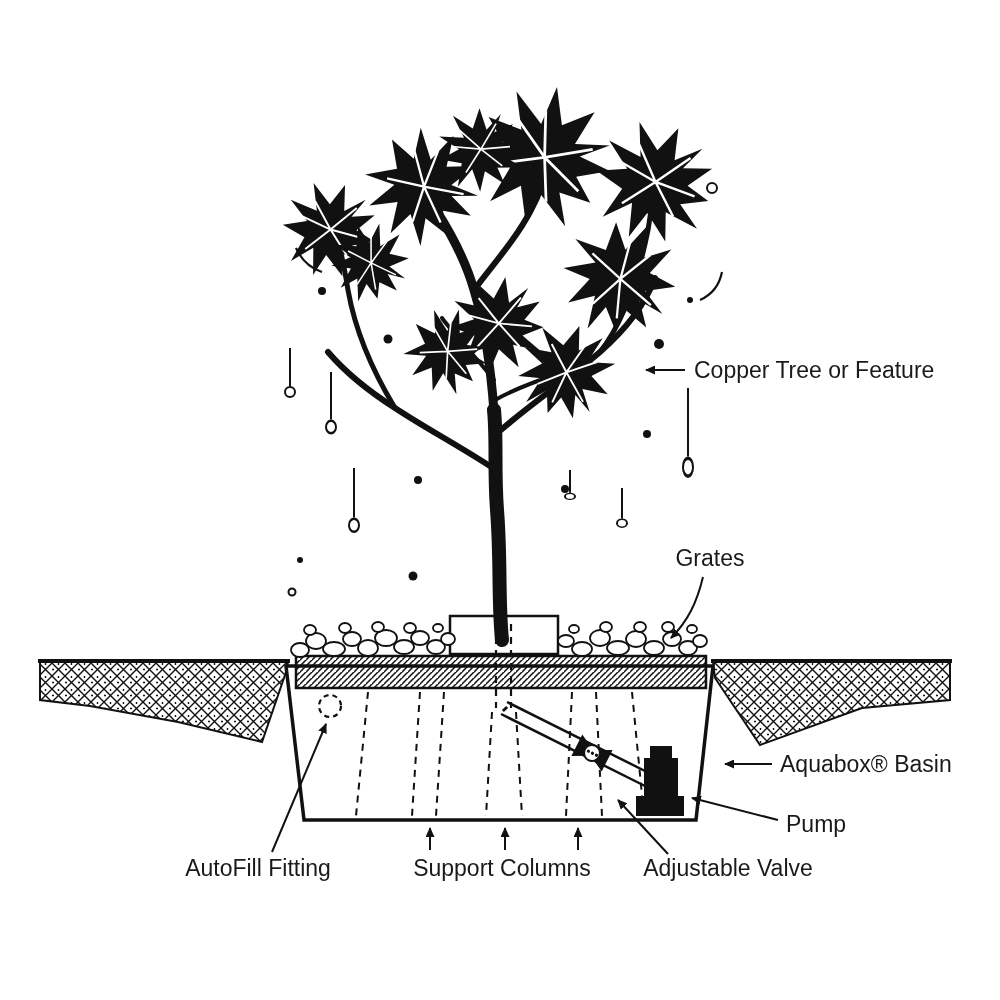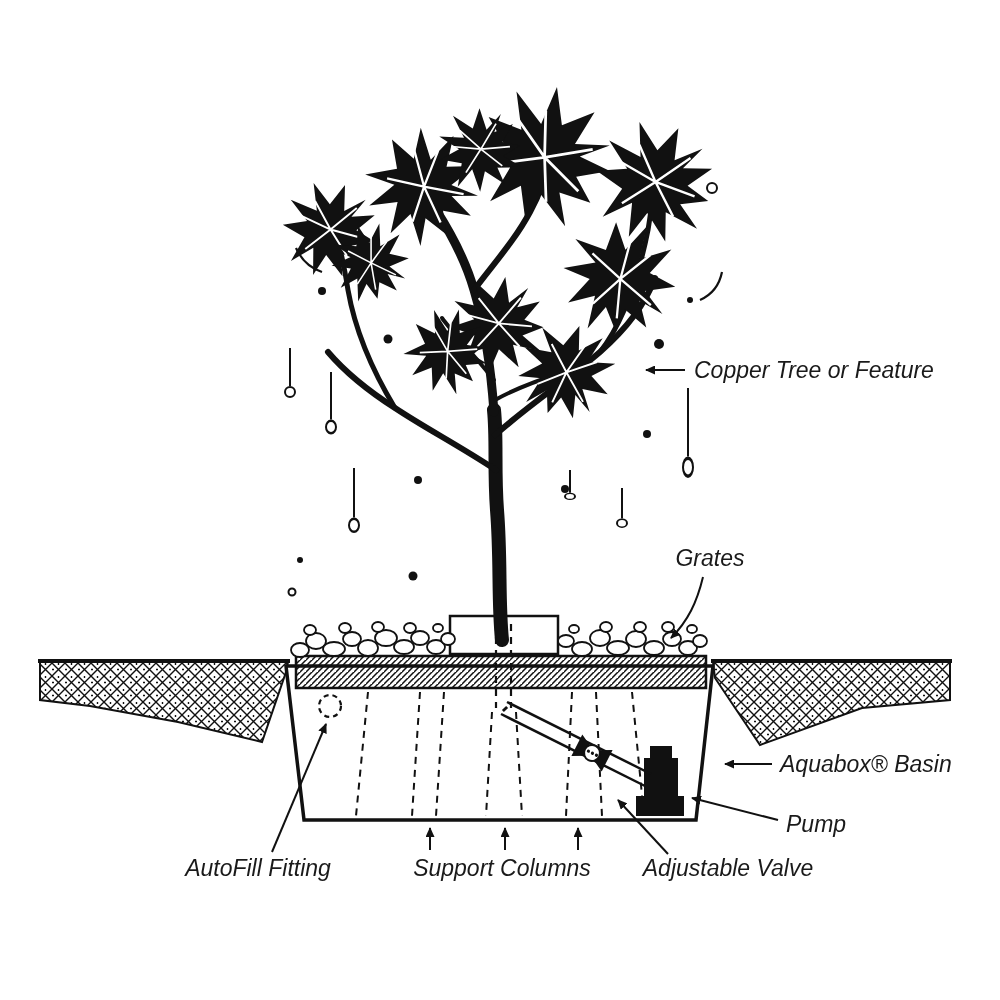--- a/index.html
+++ b/index.html
@@ -4,21 +4,21 @@
 <style>
   html, body {
     margin: 0;
     padding: 0;
     background: #ffffff;
     width: 1000px;
     height: 1000px;
     overflow: hidden;
     font-family: "Liberation Sans", sans-serif;
   }
-  #stage { width: 1000px; height: 1000px; position: relative; font-style: italic; }
+  #stage { width: 1000px; height: 1000px; position: relative; }
   svg { display: block; }
   text {
     font-family: "Liberation Sans", sans-serif;
     font-size: 23px;
     fill: #1a1a1a;
   }
 </style>
 </head>
 <body>
 

